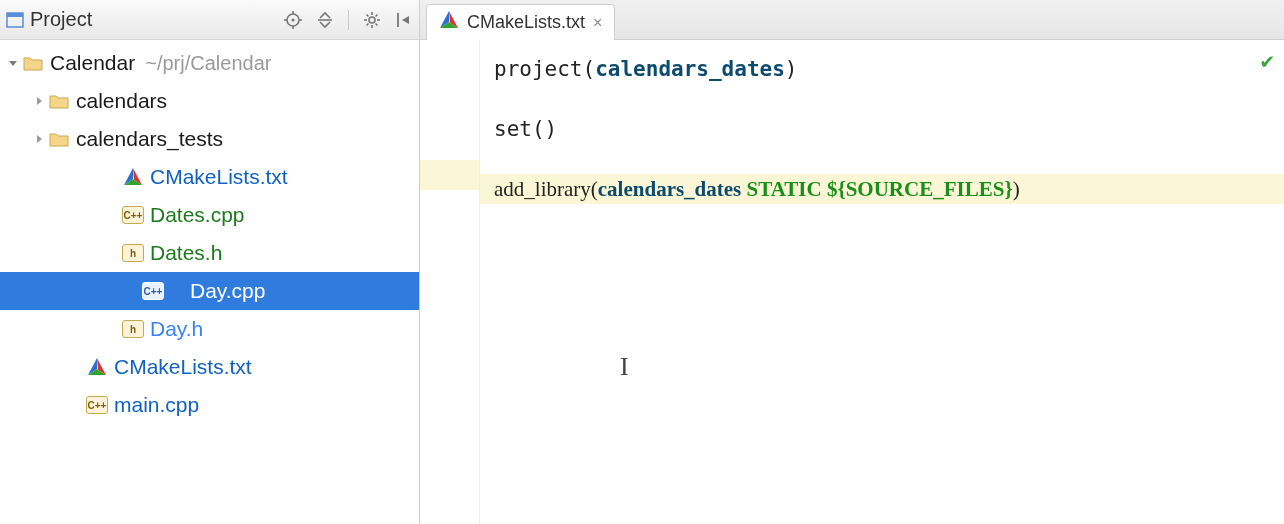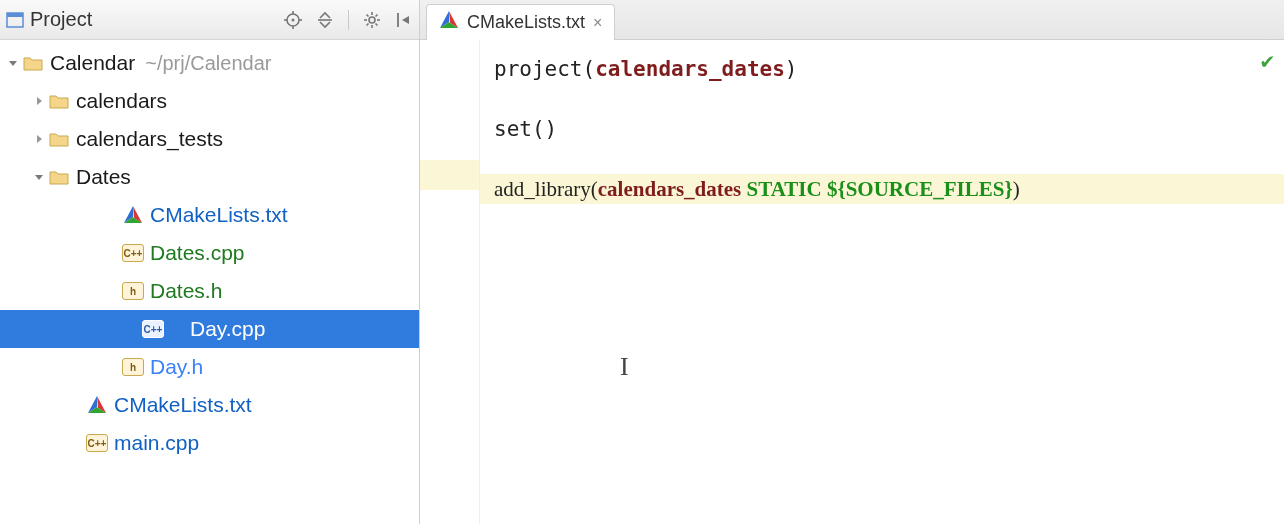--- a/index.html
+++ b/index.html
@@ -63,21 +63,21 @@
   .gutter { width:60px; background:#fff; border-right:1px solid #eee; }
   .gut-line { height:30px; }
   .gut-line.hl { background:#fbf7d6; }
 
   .code { flex:1; position:relative; padding:14px 10px 10px 14px;
           font-family: Menlo, Consolas, monospace; font-size:21px; color:#222; }
   .code .ln { height:30px; display:flex; align-items:center; white-space:pre; }
   .code .ln.hl { background:#fbf7d6; margin-left:-14px; padding-left:14px; margin-right:-10px; padding-right:10px;font-family:Liberation Serif, serif; }
 
   .tok-fn { color:#222; }
-  .tok-arg { color:#7f1d1d; font-weight:bold; }
+  .tok-arg { color:#0c4a6e; font-weight:bold; }
   .tok-kw  { color:#1a8f1a; font-weight:bold; }
   .tok-var { color:#1a8f1a; font-weight:bold; }
   .tok-plain{ color:#222; }
   .tok-bold { font-weight:bold; }
 
   .check { position:absolute; top:8px; right:10px; color:#3aa43a; font-size:22px; }
 
   .caret { position:absolute; left:140px; top:312px; font-size:26px; color:#444;
            font-family: serif; }
 
@@ -176,33 +176,20 @@
           </svg>
       </span>
       <span class="ico">
         <svg class="folder" viewBox="0 0 20 16">
             <path d="M1 3 L7 3 L9 5 L19 5 L19 15 L1 15 Z" fill="#f4d58a" stroke="#c9a84e"></path>
           </svg>
       </span>
       <span class="txt">calendars_tests</span>
     </div>
 
-    <div class="row d1">
-      <span class="arrow">
-        <svg width="12" height="12" viewBox="0 0 12 12">
-            <path d="M2 4 L10 4 L6 9 Z" fill="#7a7a7a"></path>
-          </svg>
-      </span>
-      <span class="ico">
-        <svg class="folder" viewBox="0 0 20 16">
-            <path d="M1 3 L7 3 L9 5 L19 5 L19 15 L1 15 Z" fill="#f4d58a" stroke="#c9a84e"></path>
-          </svg>
-      </span>
-      <span class="txt">Dates</span>
-    </div>
 
     <div class="row d3">
       <span class="arrow"></span>
       <span class="ico">
         <svg class="cmk" viewBox="0 0 20 20">
             <path d="M10 1 L19 18 L1 18 Z" fill="none"></path>
             <path d="M10 1 L10 12 L1 18 Z" fill="#2e6fd6"></path>
             <path d="M10 1 L19 18 L11 13 Z" fill="#d63838"></path>
             <path d="M1 18 L19 18 L11 13 L10 12 Z" fill="#2fa52f"></path>
           </svg>

